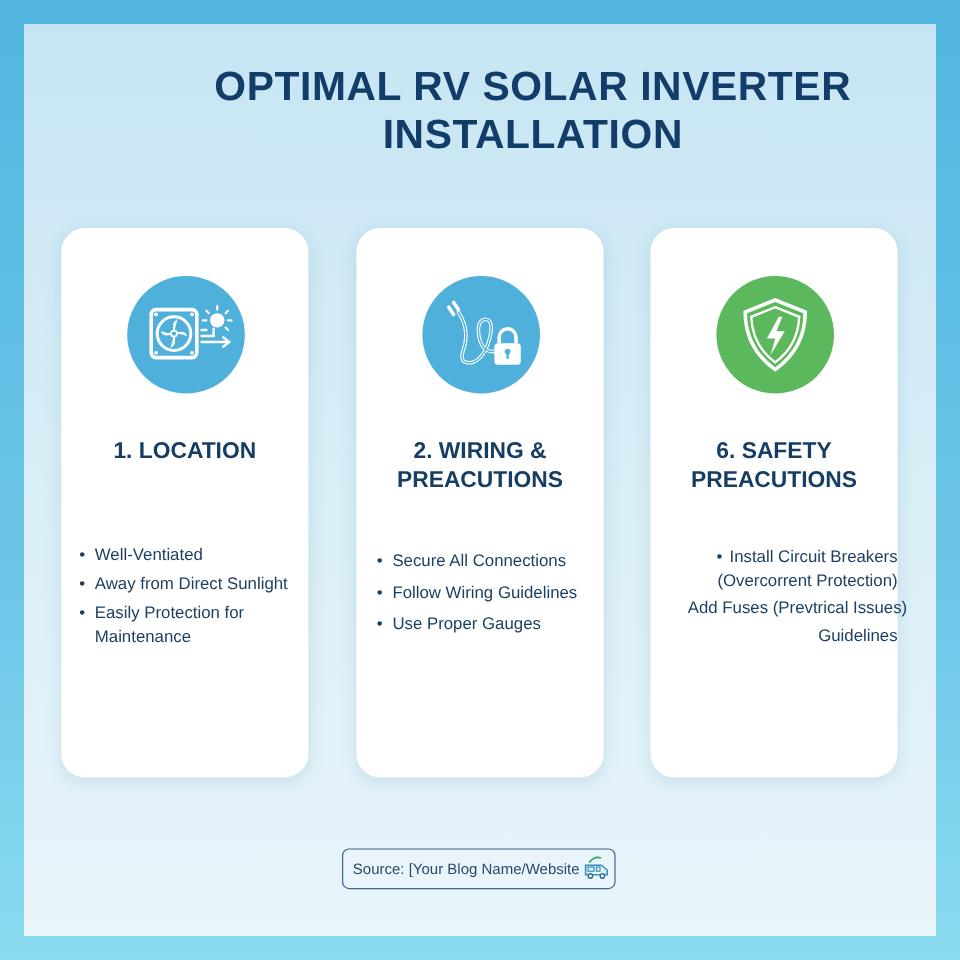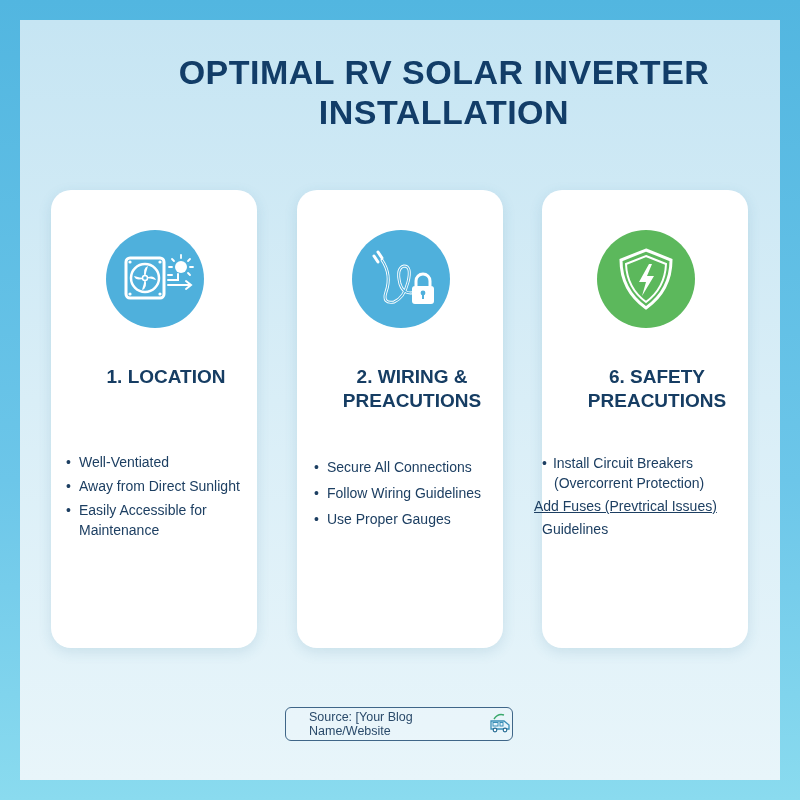--- a/index.html
+++ b/index.html
@@ -27,43 +27,43 @@
     .card.c2 { left: 297px; }
     .card.c3 { left: 542px; }
     .icon-circle {
       position: absolute; left: 55px; top: 40px; width: 98px; height: 98px;
       border-radius: 50%;
     }
     .icon-circle svg { position: absolute; left: 0; top: 0; }
     .card-title {
       position: absolute; left: 0; top: 175px; width: 206px;
       text-align: center; color: #163d63;
-      font-weight: 700; font-size: 19px; line-height: 24px; padding-left: 12px;
+      font-weight: 700; font-size: 19px; line-height: 24px;
     }
     .bullets {
       position: absolute; left: 0; top: 262px; width: 206px;
       list-style: none; margin: 0; padding: 0;
       color: #1d3f62; font-size: 14px;
     }
     .bullets li { position: relative; line-height: 20px; margin-bottom: 4px; }
     .bullets li .dot {
       position: absolute; left: 0; top: 0; font-size: 14px;
     }
     .c1 .bullets li { padding-left: 28px; }
     .c1 .bullets li .dot { left: 15px; }
     .c2 .bullets { top: 267px; }
     .c2 .bullets li { padding-left: 30px; margin-bottom: 6px; }
     .c2 .bullets li .dot { left: 17px; }
-    .c3 .bullets { top: 263px; text-align: left; }
+    .c3 .bullets { top: 263px; text-align: right; }
     .c3 .bullets li { margin-bottom: 3px; }
     .c3 .bullets li .dot { position: static; margin-right: 6px; }
     .source {
       position: absolute; left: 285px; top: 707px; width: 228px; height: 34px;
       border: 1.5px solid #3f6688; border-radius: 6px; box-sizing: border-box;
-      display: flex; align-items: center; padding-left: 23px;
+      display: flex; align-items: center; padding-left: 8px;
       color: #2a4a6a; font-size: 12.5px; background: rgba(255,255,255,0.15);
     }
     .source .rv { margin-left: 2px; }
   </style>
 </head>
 <body>
 
 <div class="panel"></div>
 
 <div class="title">
@@ -103,21 +103,21 @@
         <line x1="62" y1="45" x2="66" y2="45"></line>
       </g>
     </svg>
   </div>
   <div class="card-title">
     <div>1. LOCATION</div>
   </div>
   <ul class="bullets">
     <li><span class="dot">•</span><span>Well-Ventiated</span></li>
     <li><span class="dot">•</span><span>Away from Direct Sunlight</span></li>
-    <li style="margin-bottom:0;"><span class="dot">•</span><span>Easily Accessible for</span></li>
+    <li style="margin-bottom:0;"><span class="dot">•</span><span>Easily Protection for</span></li>
     <li><span>Maintenance</span></li>
   </ul>
 </div>
 
 <div class="card c2">
   <div class="icon-circle" style="background:#4fb0dc;">
     <svg width="98" height="98" viewBox="0 0 98 98">
       <g fill="none" stroke="#fff" stroke-width="3" stroke-linecap="round">
         <path d="M30 30 Q40 45 34 62 Q30 74 42 72 Q52 68 56 52 Q60 36 52 36 Q44 38 48 54 Q52 66 64 62"></path>
         <path d="M26 22 L30 28"></path>
@@ -151,21 +151,21 @@
       <path d="M52 34 L42 52 H49 L45 66 L57 46 H50 L55 34 Z" fill="#fff"></path>
     </svg>
   </div>
   <div class="card-title">
     <div>6. SAFETY</div>
     <div>PREACUTIONS</div>
   </div>
   <ul class="bullets">
     <li style="margin-bottom:0;"><span class="dot">•</span><span>Install Circuit Breakers</span></li>
     <li style="padding-left:12px;"><span>(Overcorrent Protection)</span></li>
-    <li style="white-space:nowrap; margin-left:-8px; margin-right:-8px;text-decoration:underline;"><span>Add Fuses (Prevtrical Issues)</span></li>
+    <li style="white-space:nowrap; margin-left:-8px; margin-right:-8px;"><span>Add Fuses (Prevtrical Issues)</span></li>
     <li><span>Guidelines</span></li>
   </ul>
 </div>
 
 <div class="source">
   <span>Source: [Your Blog Name/Website</span>
   <span class="rv">
     <svg width="24" height="20" viewBox="0 0 24 20">
       <path d="M6 6 Q10 0 16 2" fill="none" stroke="#3aa86b" stroke-width="1.4"></path>
       <path d="M3 8 H16 L21 12 V16 H3 Z" fill="#e6f4fb" stroke="#3a8fb8" stroke-width="1.3"></path>

